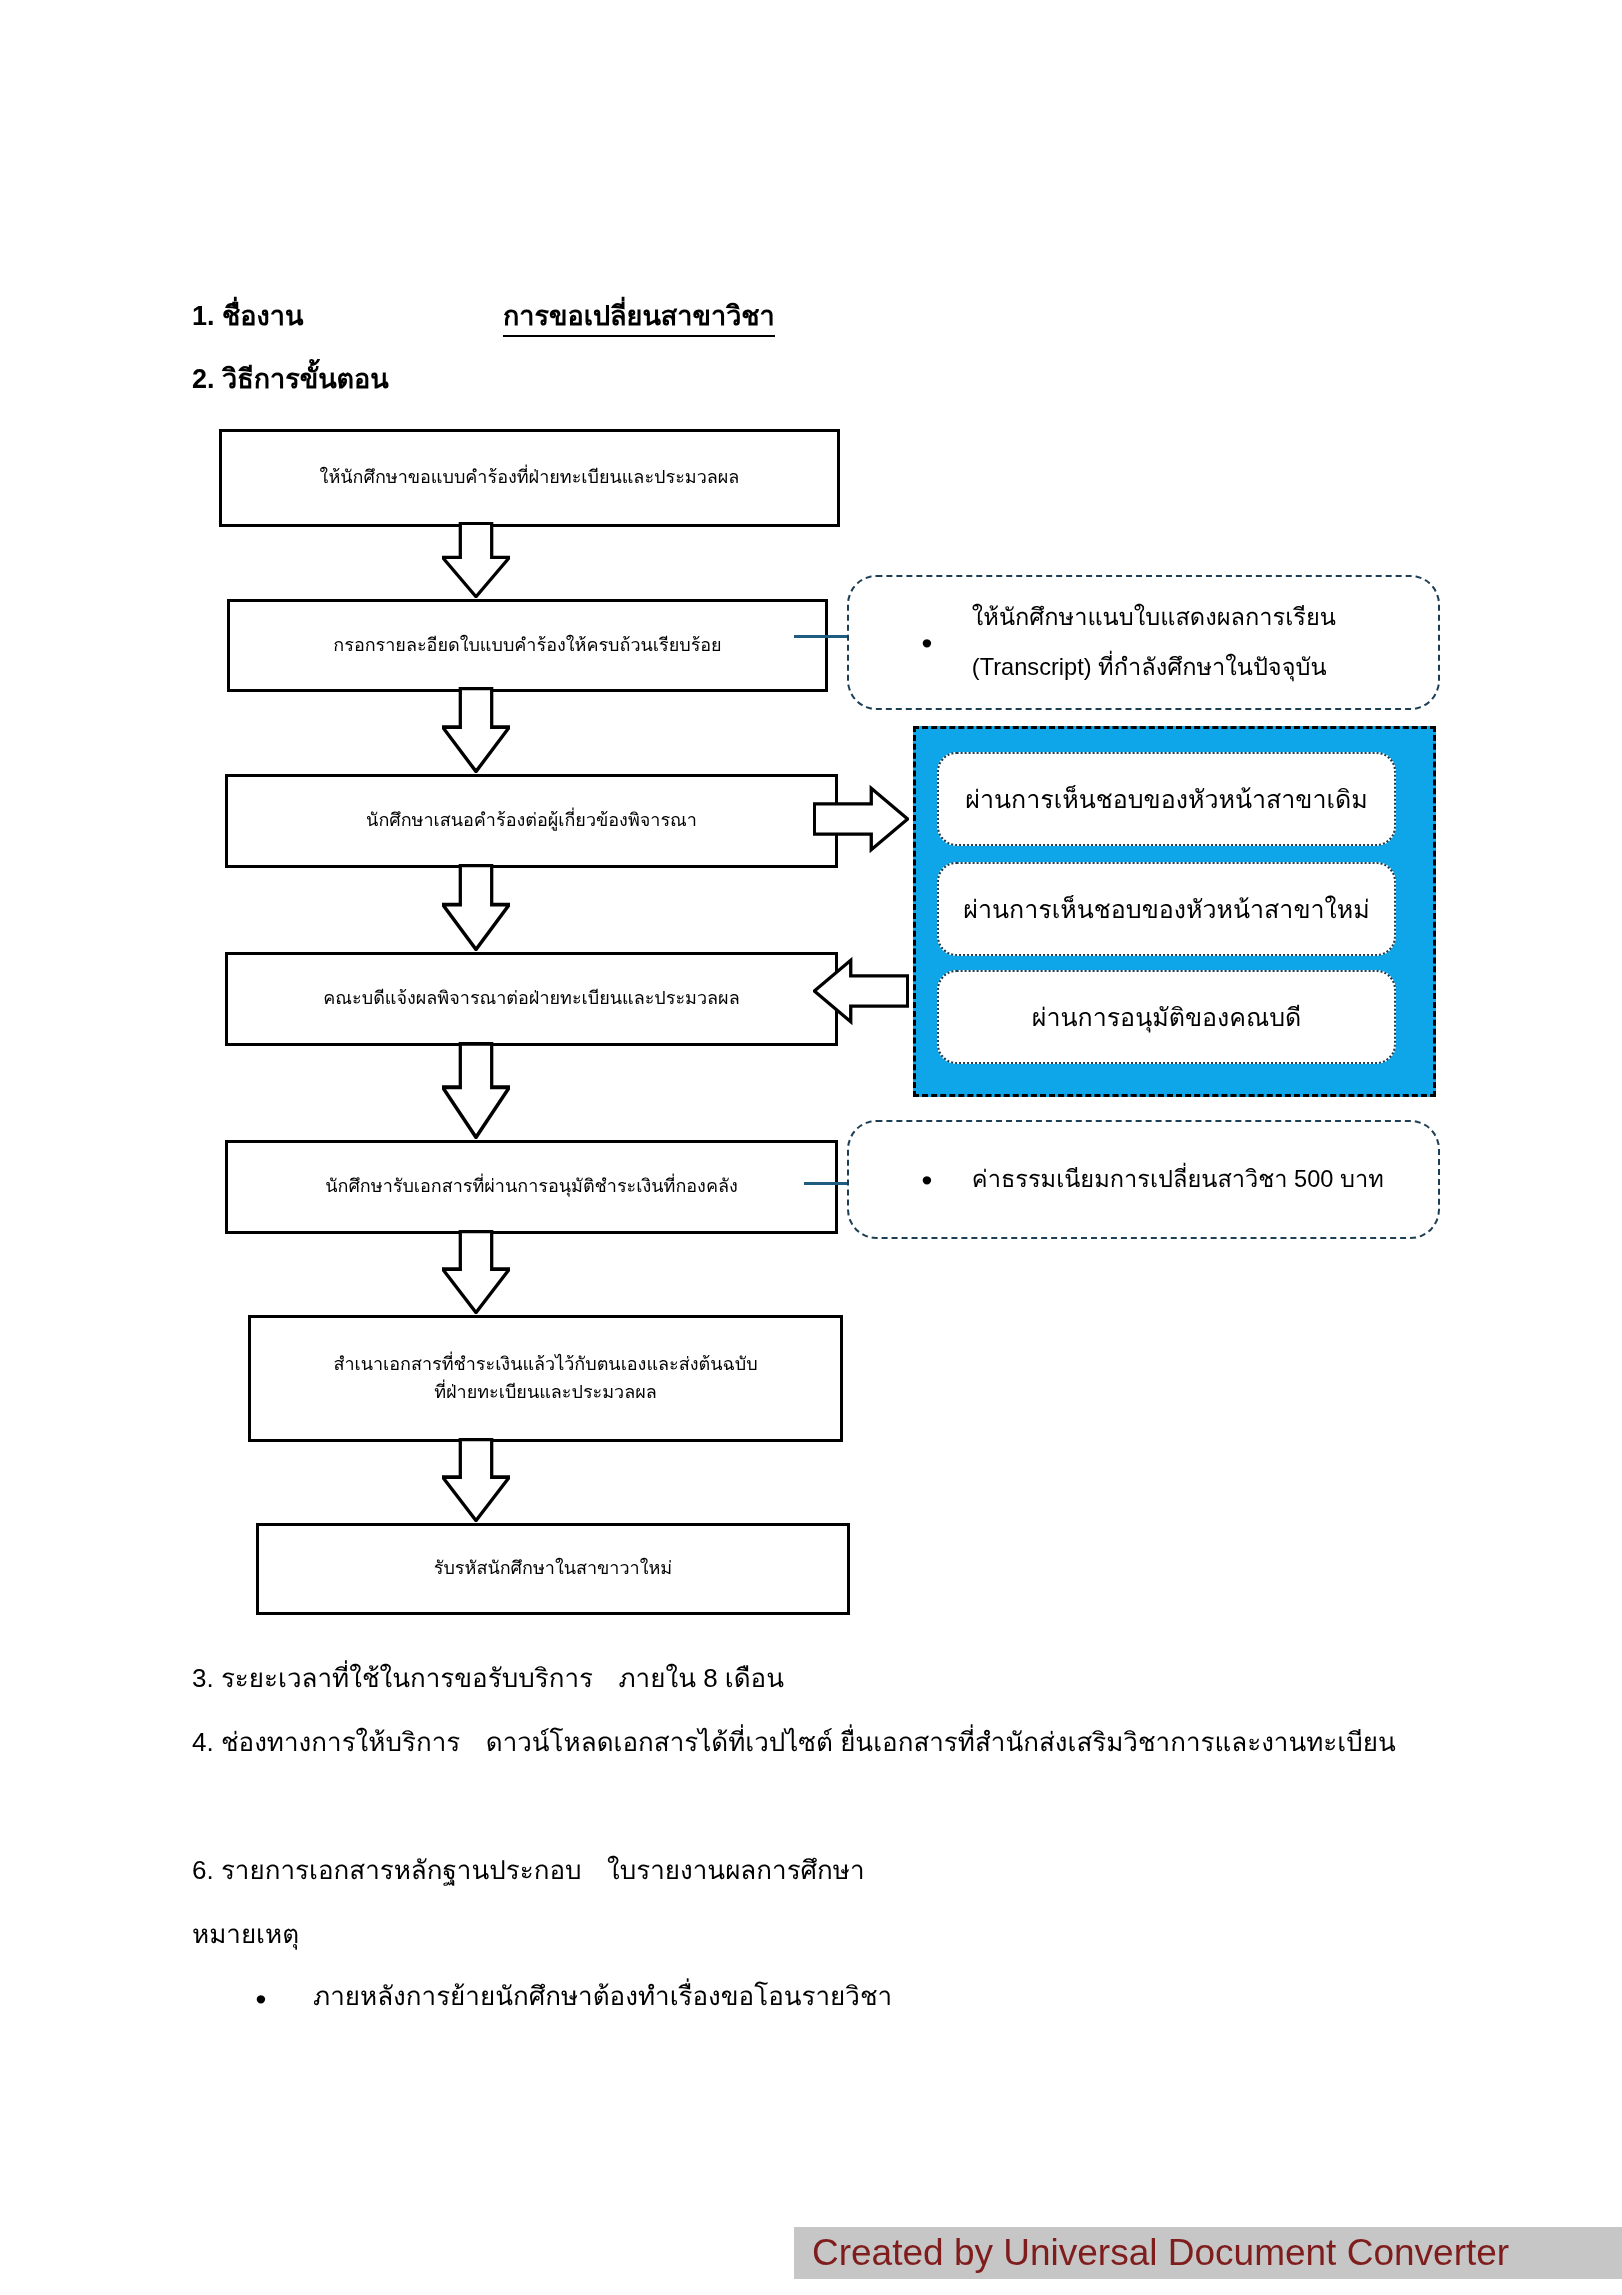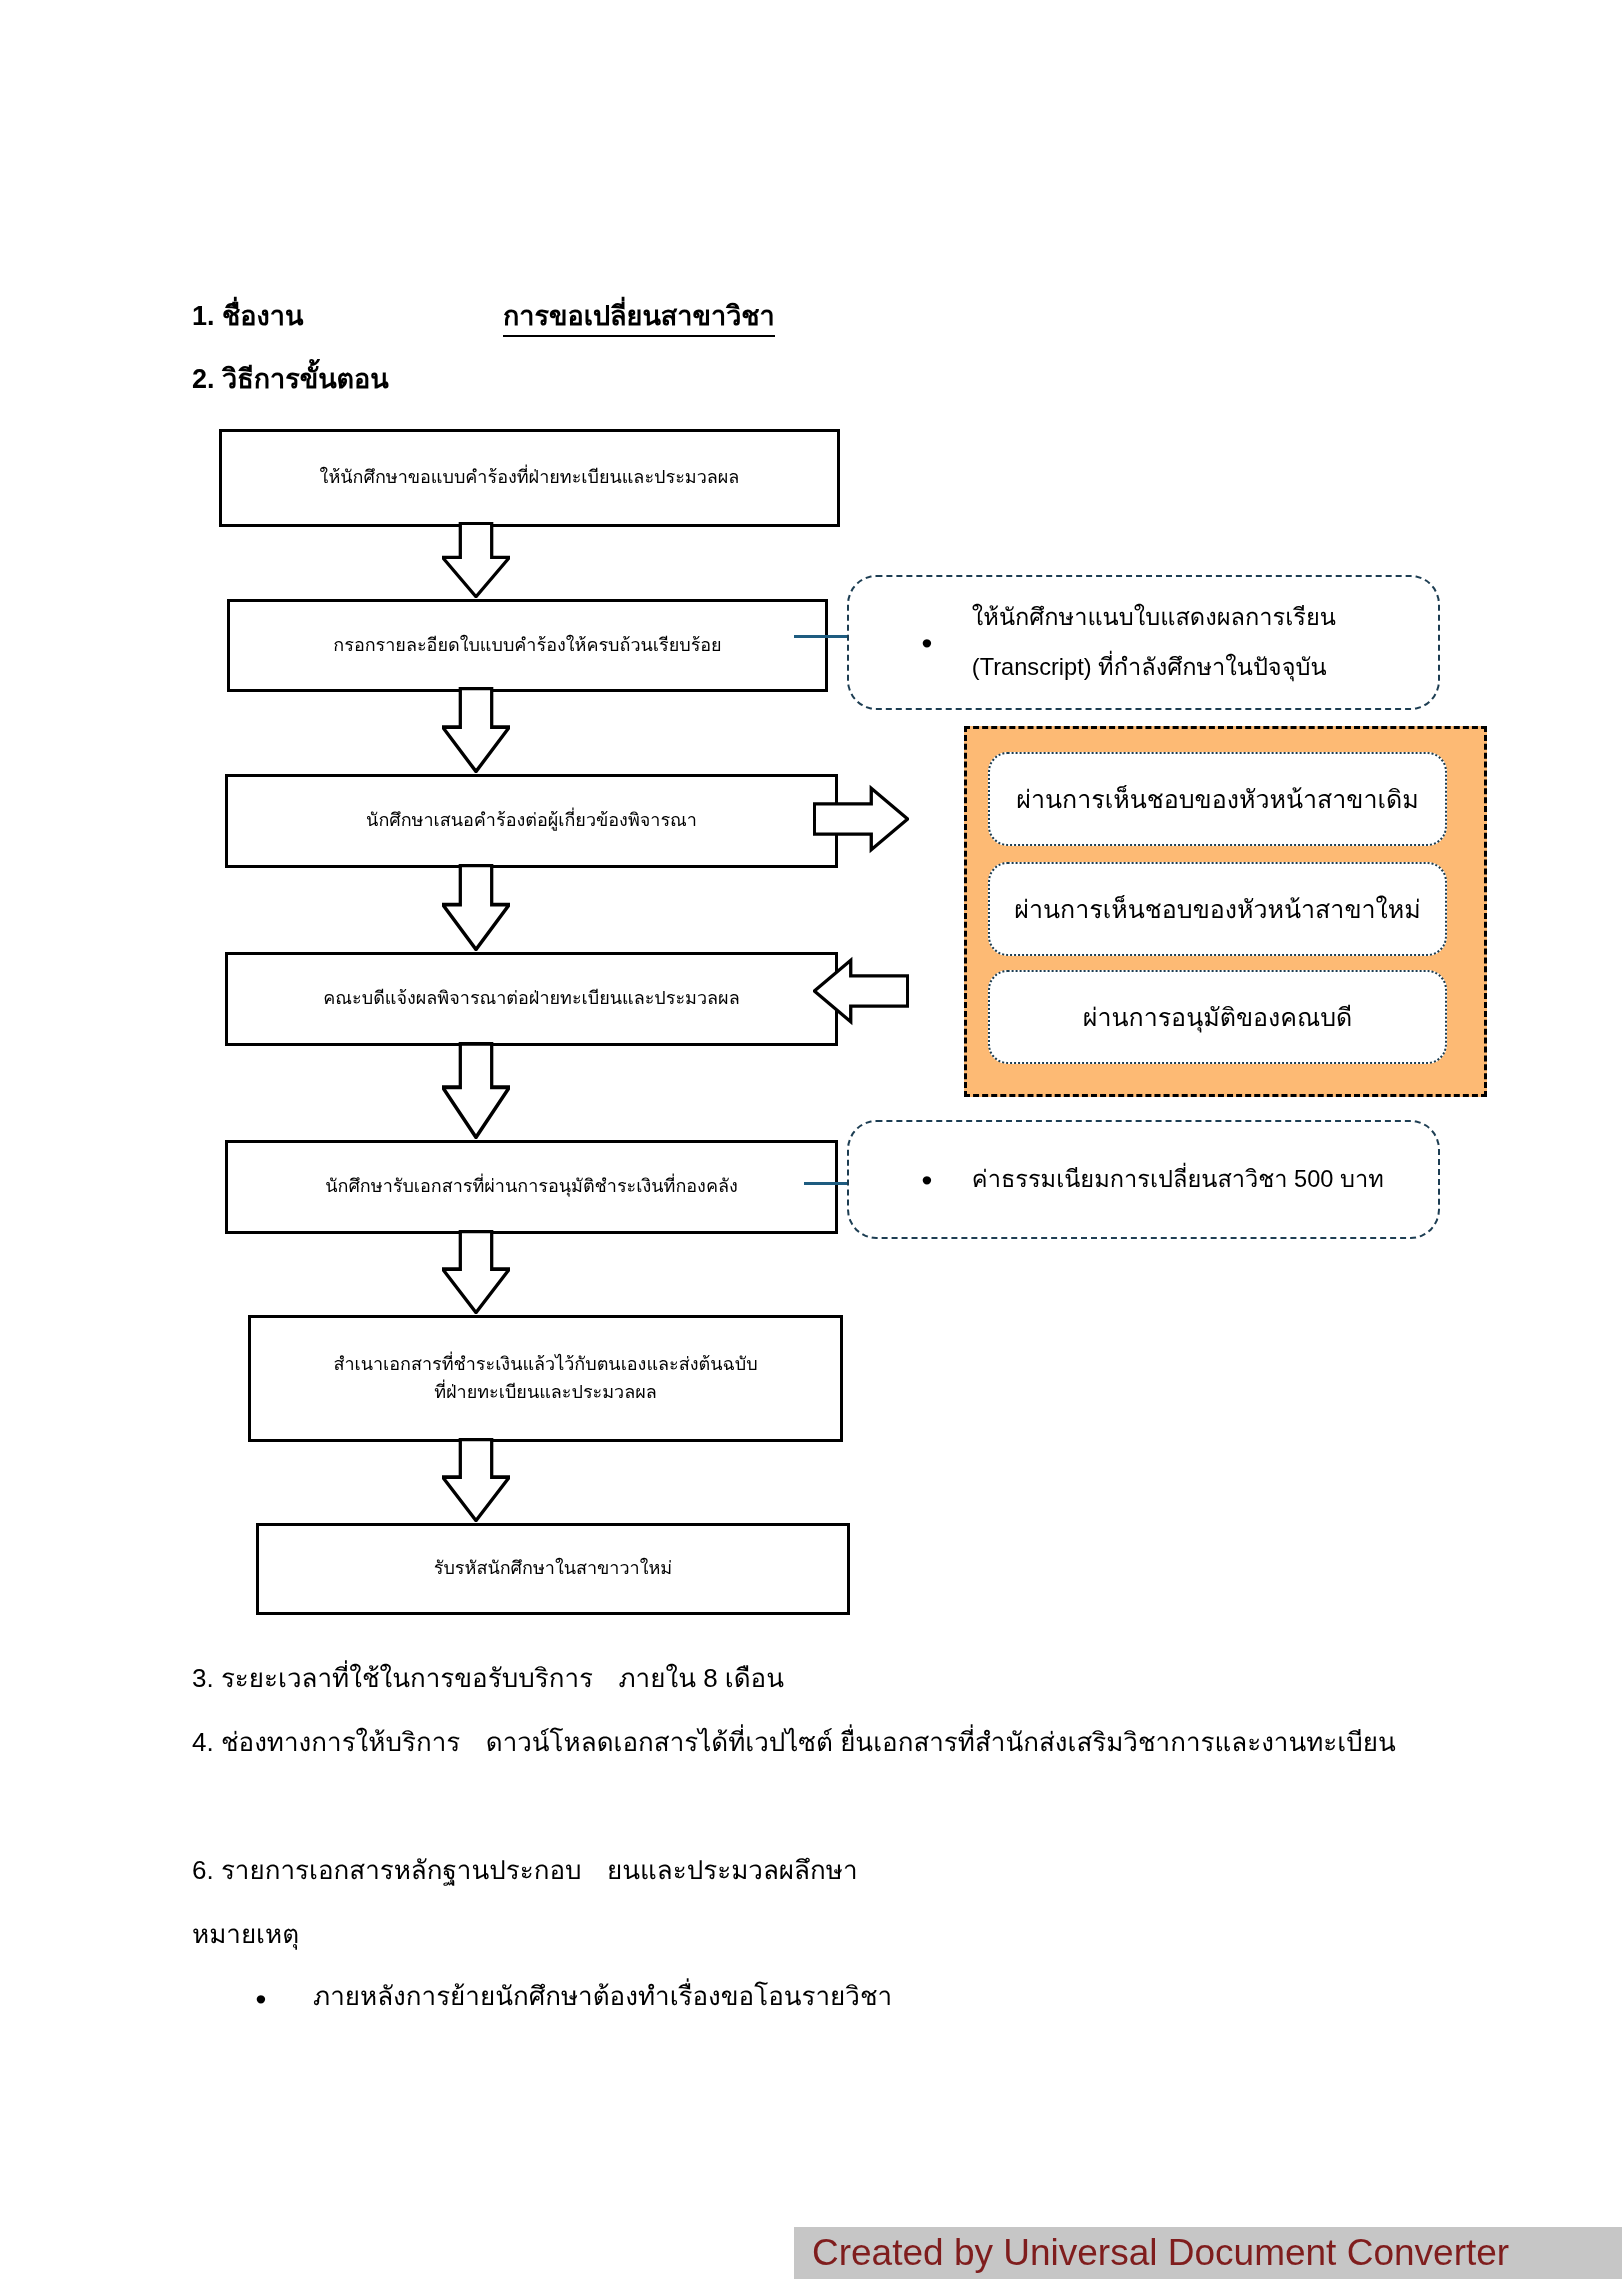--- a/index.html
+++ b/index.html
@@ -55,23 +55,23 @@
     border-radius:29.4px;
     background:#fff;
     display:flex;align-items:center;
     font-size:23.6px;line-height:2.1;
   }
   .n1{left:847px;top:575px;width:589px;height:131px;}
   .n2{left:847px;top:1120px;width:589px;height:115px;}
   .note-bullet{font-size:19.6px;margin:0 39px 0 72px;}
   
   .approval-wrap{
-    left:964px;top:726px;width:517px;height:365px;
+    left:913px;top:726px;width:517px;height:365px;
     border:3.9px dashed #000;
-    background:#fdba74;
+    background:#0ea5e9;
   }
   .approval-box{
     position:absolute;left:21px;width:455px;height:90px;
     border:2.6px dotted #1C3D52;border-radius:19.6px;
     display:flex;align-items:center;justify-content:center;
     font-size:25px;text-align:center;background:#fff;
   }
   .ap1{top:23px;}
   .ap2{top:133px;}
   .ap3{top:241px;}
@@ -220,21 +220,21 @@
   <div class="abs detail d3">
     <span class="lbl">3. ระยะเวลาที่ใช้ในการขอรับบริการ</span>
     <span class="val">ภายใน 8 เดือน</span>
   </div>
   <div class="abs detail d4">
     <span class="lbl">4. ช่องทางการให้บริการ</span>
     <span class="val">ดาวน์โหลดเอกสารได้ที่เวปไซต์ ยื่นเอกสารที่สำนักส่งเสริมวิชาการและงานทะเบียน</span>
   </div>
   <div class="abs detail d6">
     <span class="lbl">6. รายการเอกสารหลักฐานประกอบ</span>
-    <span class="val">ยนและประมวลผลึกษา</span>
+    <span class="val">ใบรายงานผลการศึกษา</span>
   </div>
 
   <div class="abs remark-label">หมายเหตุ</div>
   <div class="abs remark-line">
     <span class="note-bullet">●</span>
     <span>ภายหลังการย้ายนักศึกษาต้องทำเรื่องขอโอนรายวิชา</span>
   </div>
 
   <div class="abs footer-bar">
     <span>Created by Universal Document Converter</span>

